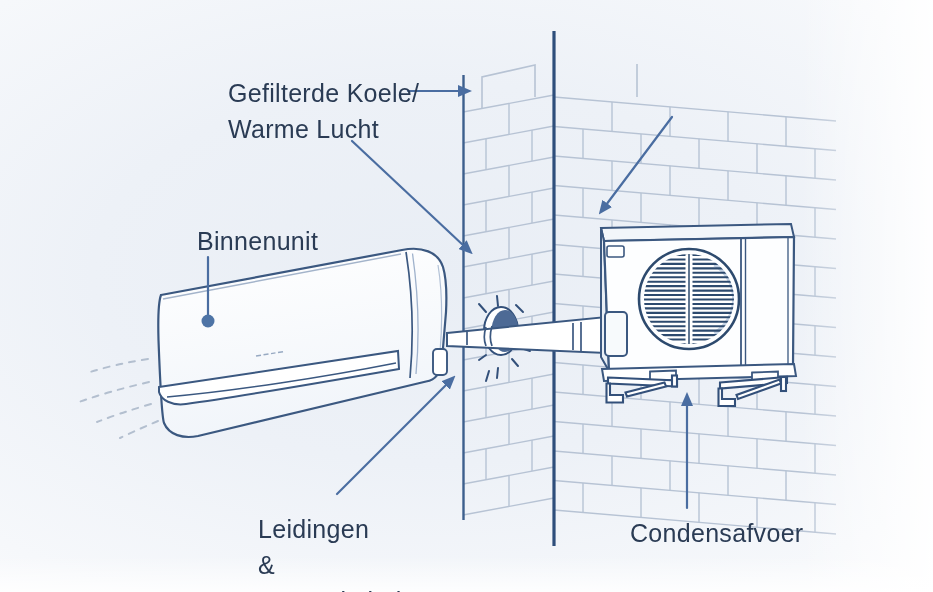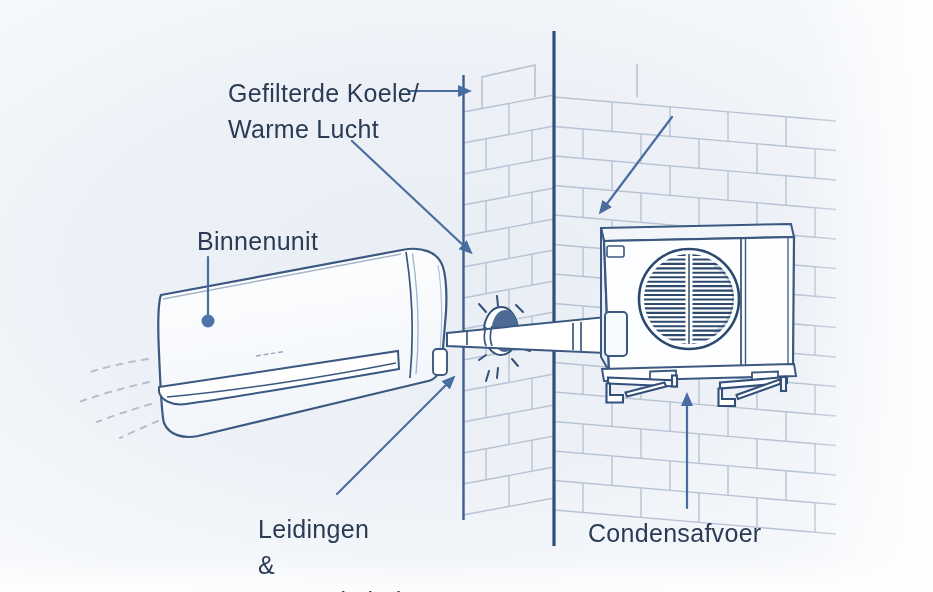--- a/index.html
+++ b/index.html
@@ -10,21 +10,21 @@
   }
   .stage svg{position:absolute;left:0;top:0;}
   .lbl{
     position:absolute;color:var(--ink,#2a3b54);font-size:25px;line-height:36px;
     letter-spacing:.3px;white-space:pre-line;user-select:none;
   }
   #lbl-air{left:228px;top:75px;}
   #lbl-indoor{left:152px;top:223px;margin-left:45px;}
   #lbl-outdoor{left:683px;top:85px;}
   #lbl-pipes{left:258px;top:511px;width:132px;text-align:left;}
-  #lbl-condens{left:588px;top:515px;text-align:center;}
+  #lbl-condens{left:630px;top:515px;text-align:center;}
 </style>
 </head>
 <body>
 
 <div class="stage">
 
   <svg width="933" height="592" viewBox="0 0 933 592">
     <defs>
       <marker id="arr" markerUnits="userSpaceOnUse" markerWidth="14" markerHeight="12" refX="2" refY="6" orient="auto">
         <path d="M0 0 L14 6 L0 12 Z" style="fill:var(--leader,#4a6da1)"></path>

